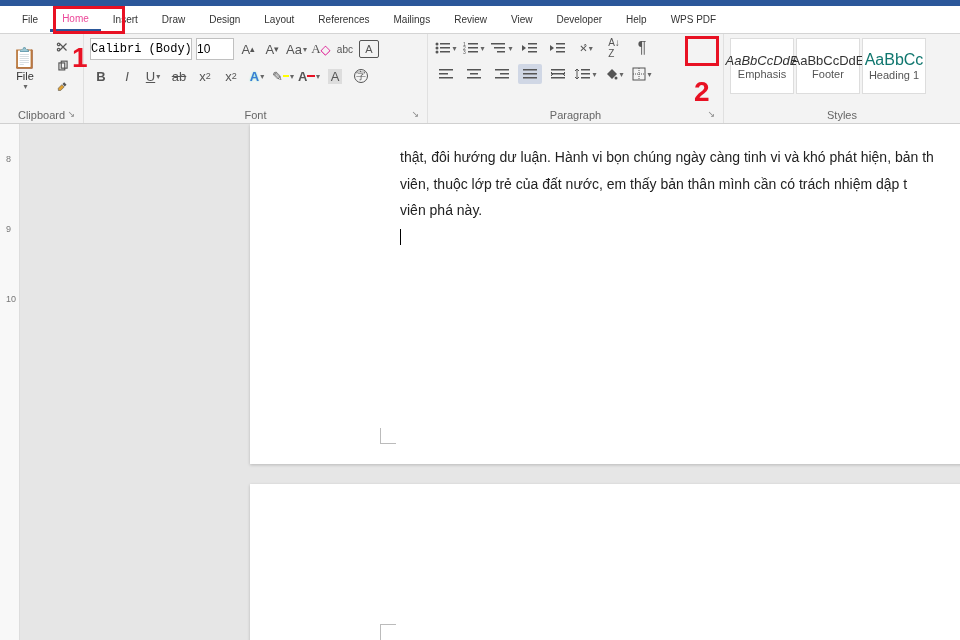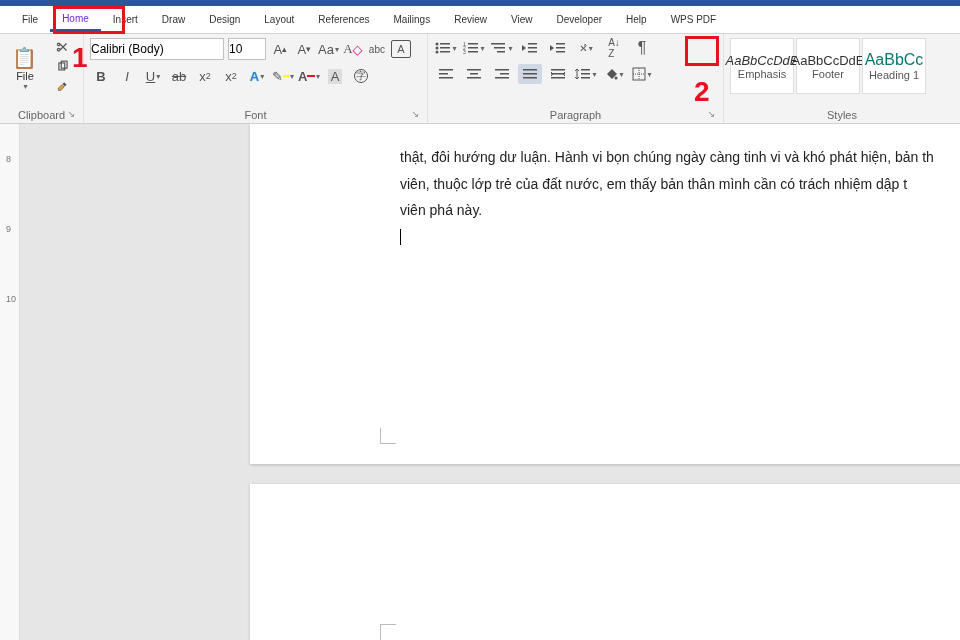--- a/index.html
+++ b/index.html
@@ -1,29 +1,29 @@
 <!DOCTYPE html>
 <html><head>
 <meta charset="utf-8">
 <style>
   * { box-sizing: border-box; margin: 0; padding: 0; }
   body { font-family: "Segoe UI", sans-serif; font-size: 13px; color: #333; background: #e6e6e6; width: 960px; height: 640px; overflow: hidden; }
   .titlebar { height: 6px; background: #2b579a; }
   .tabbar { display: flex; align-items: center; height: 28px; background: #fff; border-bottom: 1px solid #d4d4d4; padding-left: 10px; gap: 0; }
   .tab { padding: 5px 12px; cursor: pointer; font-size: 10px; color: #333; text-align: center; }
-  .tab.active { color: #6d28d9; border-bottom: 3px solid #2b579a; font-weight: 400; }
+  .tab.active { color: #ec4899; border-bottom: 3px solid #2b579a; font-weight: 400; }
   .ribbon { background: #f3f3f3; display: flex; height: 90px; border-bottom: 1px solid #d0d0d0; }
   .grp { border-right: 1px solid #e0e0e0; padding: 4px 6px 0 6px; display: flex; flex-direction: column; }
   .grp-body { flex: 1; display: flex; align-items: flex-start; gap: 4px; }
   .grp-label { text-align: center; font-size: 11px; color: #666; padding: 2px 0; position: relative; }
   .grp-label .launcher { position: absolute; right: 2px; top: 2px; font-size: 9px; color: #888; }
   .row { display: flex; align-items: center; gap: 4px; }
   .btn { display: inline-flex; align-items: center; justify-content: center; min-width: 20px; height: 20px; border-radius: 2px; cursor: pointer; color:#555; }
   select, .combo { font-size: 12px; height: 22px; border: 1px solid #c0c0c0; background: #fff; }
-  .fontname { width: 134px; }
+  .fontname { width: 102px; font-family: Liberation Mono, monospace; }
   .fontsize { width: 38px; }
   .big-paste { display:flex; flex-direction:column; align-items:center; justify-content:center; width:38px; height:60px; cursor:pointer; }
   .big-paste .ic { font-size:20px; }
   .big-paste .lbl { font-size:11px; }
   .mini-icons { display:flex; flex-direction:column; gap:2px; margin-left:4px; }
   .mini-icons .btn { width:22px; height:18px; font-size:12px; }
   .font-row2 .btn { width:22px; height:20px; font-size:13px; }
   .styles-body { display:flex; gap:0; }
   .style-box { width:64px; height:56px; border:1px solid #ddd; margin-right:2px; display:flex; flex-direction:column; align-items:center; justify-content:center; cursor:pointer; background:#fff; }
   .style-box .sample { font-size:13px; }

